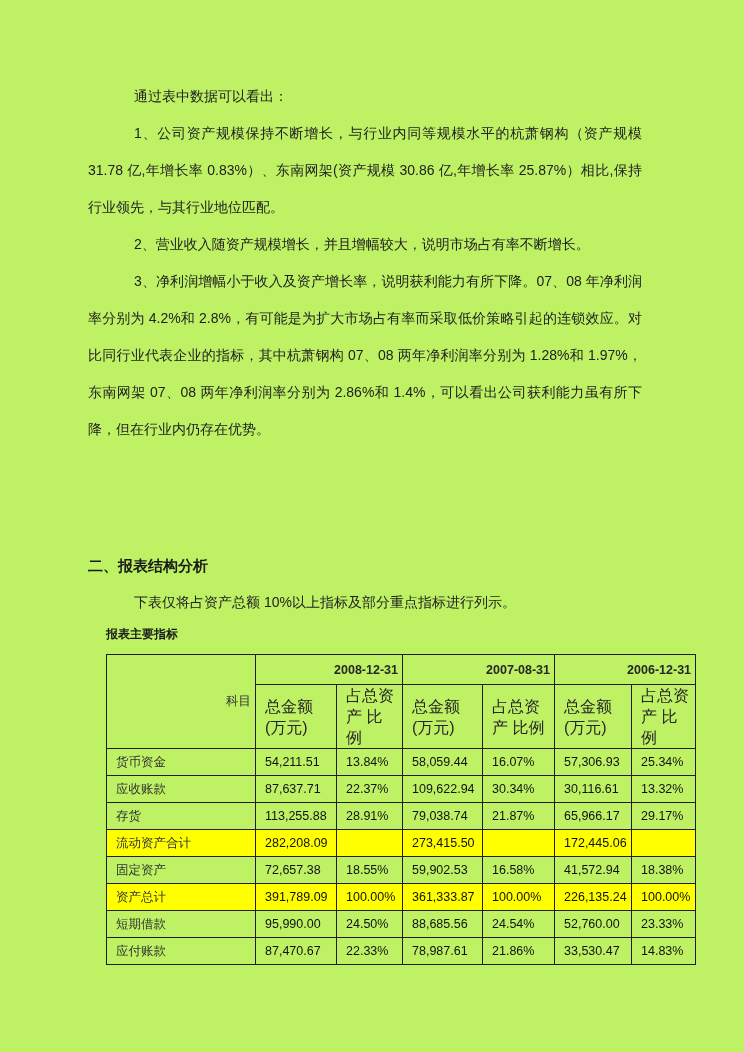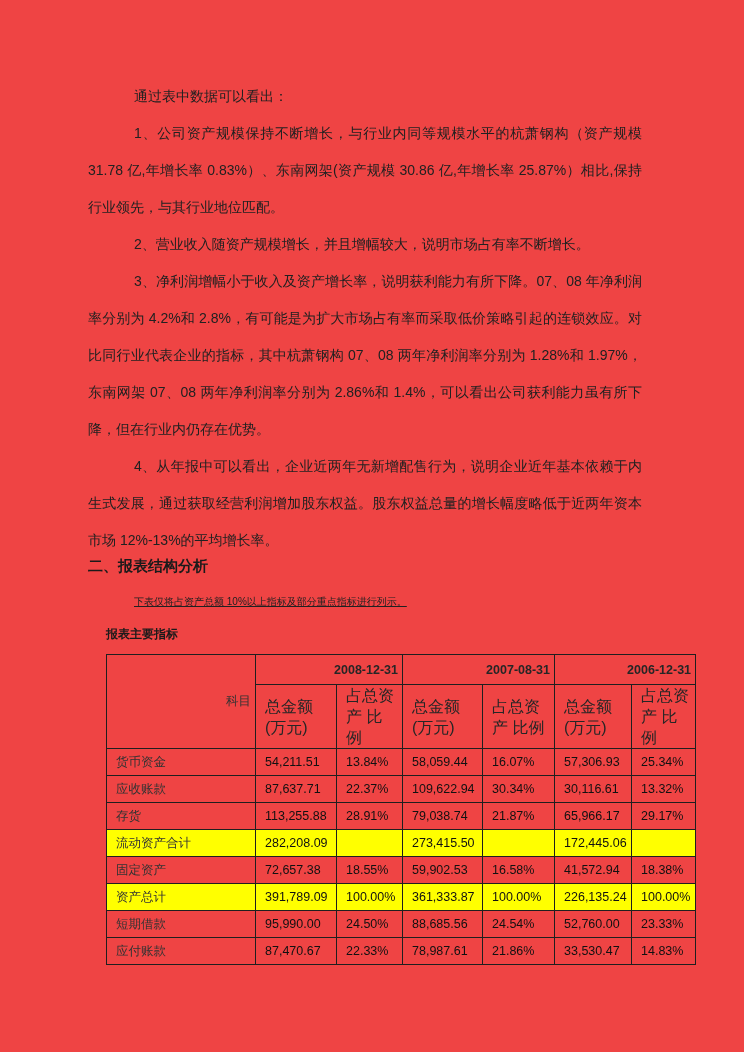--- a/index.html
+++ b/index.html
@@ -7,21 +7,21 @@
     width: 744px; height: 1052px;
     background: #ffffff;
     font-family: "Liberation Sans", sans-serif;
     color: #212121;
     position: relative;
     overflow: hidden;
   }
   .page {
     position: absolute; left: 0; top: 0;
     width: 744px; height: 1052px;
-    background: #ef4444;
+    background: #bef264;
   }
   
   .textblock {
     position: absolute;
     left: 88px; top: 78px; width: 554px;
   }
   .para {
     margin: 0;
     font-size: 14px;
     line-height: 37px;
@@ -40,25 +40,24 @@
     font-size: 15px;
     font-weight: bold;
     line-height: 30px;
     color: #1a1a1a;
   }
   .section-intro {
     position: absolute;
     left: 88px; top: 585px;
     width: 554px;
     margin: 0;
-    font-size: 10px;
+    font-size: 14px;
     line-height: 34px;
     text-indent: 46px;
     color: #212121;
-    text-decoration: underline;
   }
   .table-title {
     position: absolute;
     left: 106px; top: 621px;
     margin: 0;
     font-size: 12px;
     font-weight: bold;
     line-height: 26px;
     color: #1a1a1a;
   }
@@ -90,21 +89,20 @@
 </head>
 <body>
 
 <div class="page">
 
   <div class="textblock">
     <p class="para l1">通过表中数据可以看出：</p>
     <p class="para l3">1、公司资产规模保持不断增长，与行业内同等规模水平的杭萧钢构（资产规模 31.78 亿,年增长率 0.83%）、东南网架(资产规模 30.86 亿,年增长率 25.87%）相比,保持行业领先，与其行业地位匹配。</p>
     <p class="para l1">2、营业收入随资产规模增长，并且增幅较大，说明市场占有率不断增长。</p>
     <p class="para l5">3、净利润增幅小于收入及资产增长率，说明获利能力有所下降。07、08 年净利润率分别为 4.2%和 2.8%，有可能是为扩大市场占有率而采取低价策略引起的连锁效应。对比同行业代表企业的指标，其中杭萧钢构 07、08 两年净利润率分别为 1.28%和 1.97%，东南网架 07、08 两年净利润率分别为 2.86%和 1.4%，可以看出公司获利能力虽有所下降，但在行业内仍存在优势。</p>
-    <p class="para l3">4、从年报中可以看出，企业近两年无新增配售行为，说明企业近年基本依赖于内生式发展，通过获取经营利润增加股东权益。股东权益总量的增长幅度略低于近两年资本市场 12%-13%的平均增长率。</p>
   </div>
 
   <h2 class="section-heading">二、报表结构分析</h2>
 
   <p class="section-intro">下表仅将占资产总额 10%以上指标及部分重点指标进行列示。</p>
 
   <h3 class="table-title">报表主要指标</h3>
 
   <table class="report">
     <colgroup>

